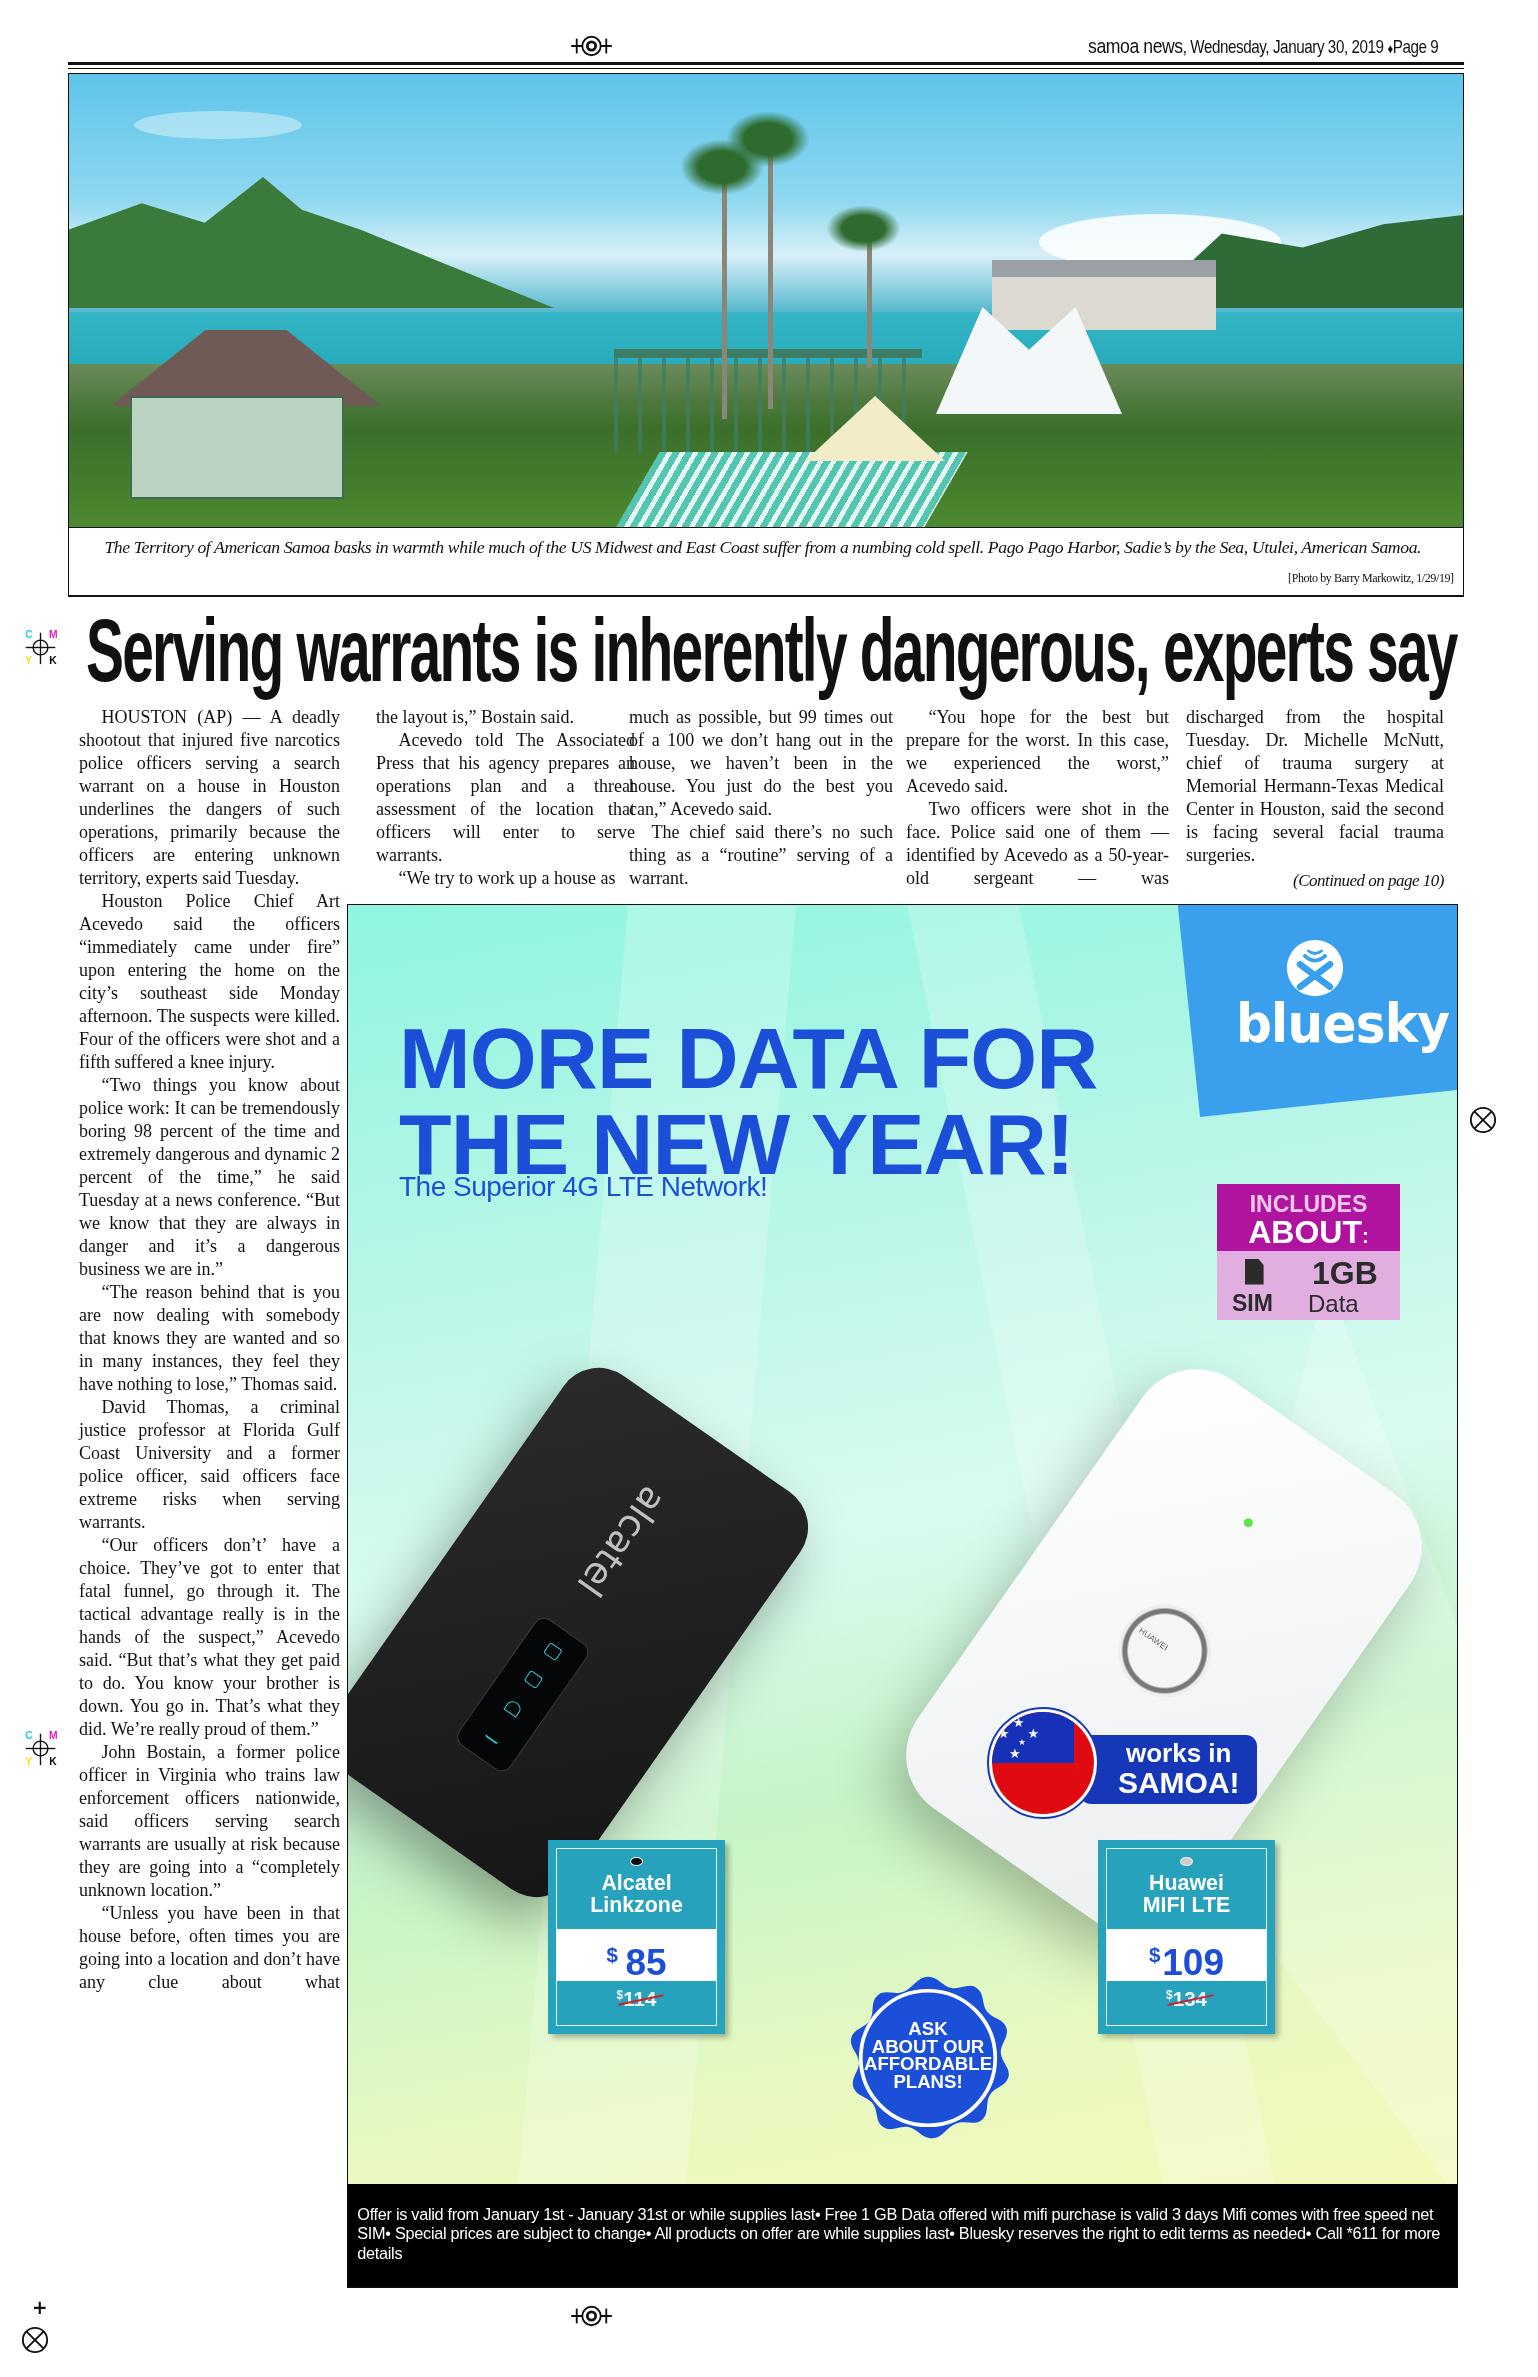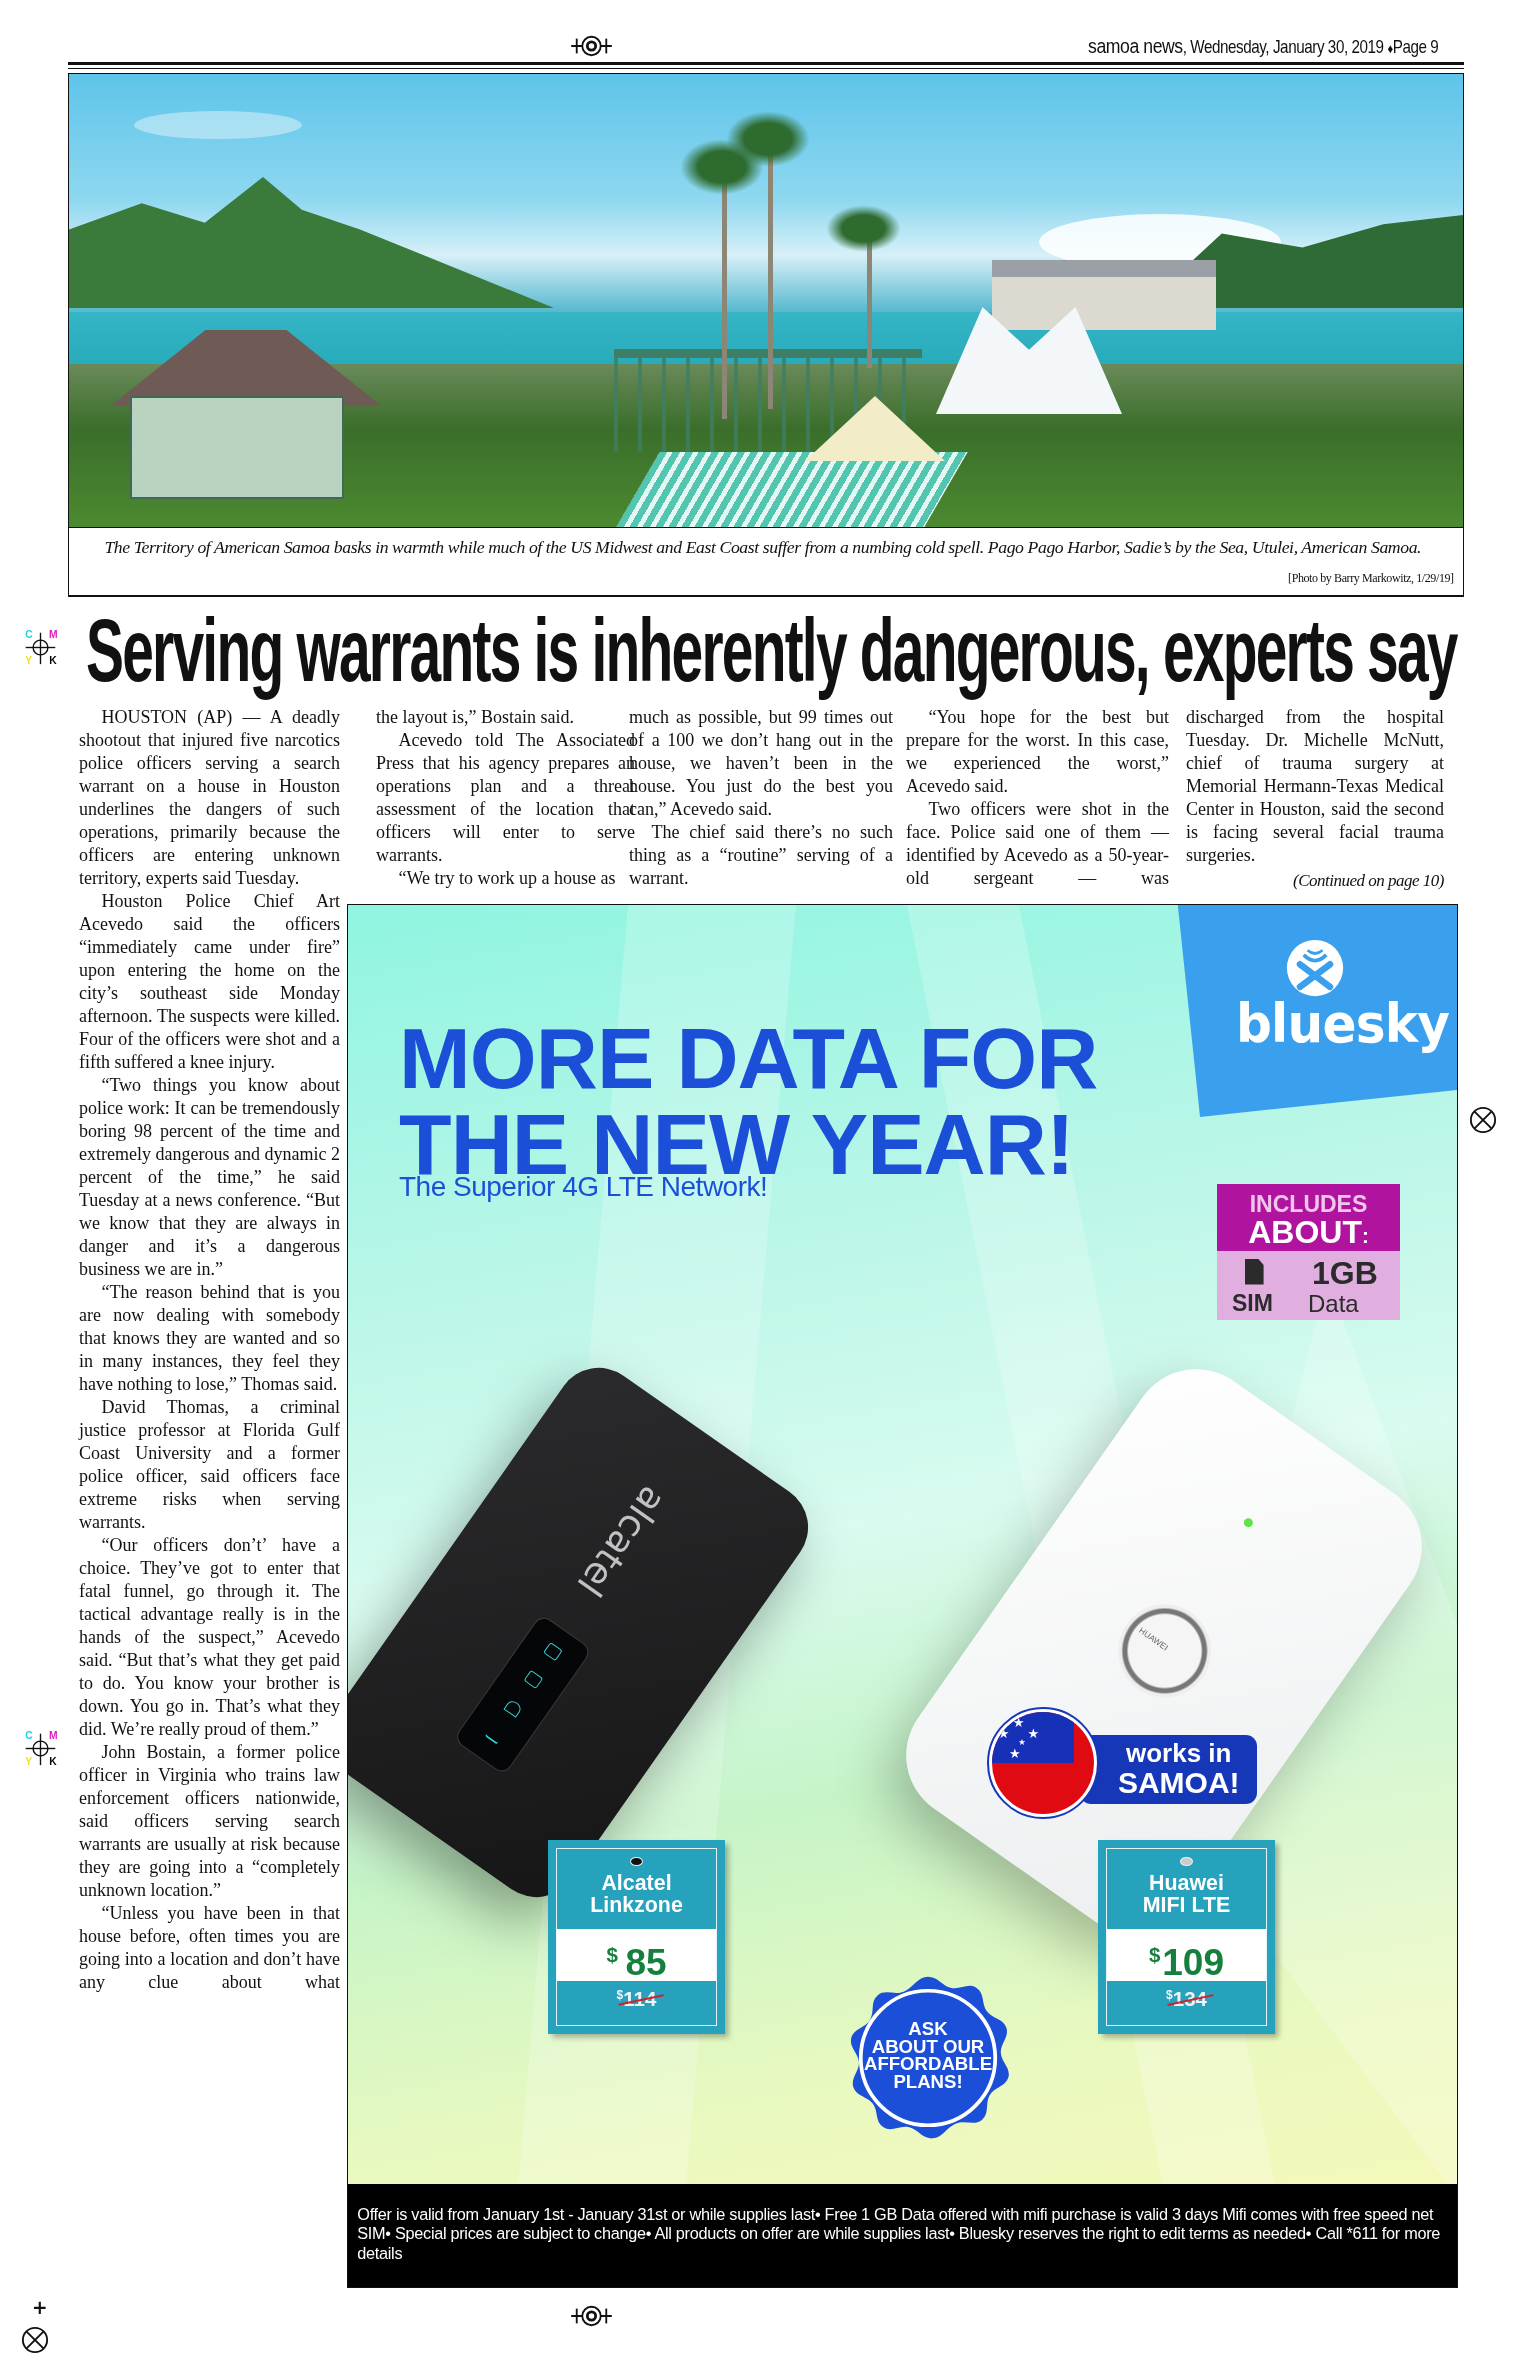--- a/index.html
+++ b/index.html
@@ -87,21 +87,21 @@
   .ad .huawei { position: absolute; left: 653px; top: 485px; width: 326px; height: 522px; background: linear-gradient(135deg, #ffffff, #eceeef); border-radius: 65px; transform: rotate(35deg); box-shadow: 0 28px 56px rgba(0,0,0,.25); }
   .ad .huawei .btn { position: absolute; left: 117px; top: 214px; width: 93px; height: 93px; border-radius: 50%; background: radial-gradient(circle, #f5f5f5 0 55%, #777 58% 63%, #eee 66%); }
   .ad .huawei .btn-label { position: absolute; left: 131px; top: 252px; font-family: "Liberation Sans", sans-serif; font-size: 8.4px; color: #666; }
   .ad .huawei .green { position: absolute; left: 154px; top: 103px; width: 9.3px; height: 9.3px; border-radius: 50%; background: #5fe24a; }
 
   
   .tag { position: absolute; width: 177px; height: 194px; background: #26a2bd; box-shadow: 3.7px 3.7px 5.6px rgba(0,0,0,.3); padding: 8.4px; }
   .tag .inner { width: 100%; height: 100%; border: 1.9px solid #e4f4f8; position: relative; }
   .tag .hole { position: absolute; left: 50%; top: 7.5px; width: 13px; height: 9.3px; margin-left: -6.5px; border-radius: 50%; background: #111; border: 1.9px solid #eee; }
   .tag .name { position: absolute; top: 22.4px; left: 0; right: 0; text-align: center; color: #fff; font-family: "Liberation Sans", sans-serif; font-weight: bold; font-size: 21.4px; line-height: 22.4px; }
-  .tag .price-box { position: absolute; top: 80px; left: 0; right: 0; height: 52px; background: #ffffff; text-align: center; font-family: "Liberation Sans", sans-serif; font-weight: 900; color: #15803d; font-size: 37px; line-height: 52px; }
+  .tag .price-box { position: absolute; top: 80px; left: 0; right: 0; height: 52px; background: #ffffff; text-align: center; font-family: "Liberation Sans", sans-serif; font-weight: 900; color: #1d4ed8; font-size: 37px; line-height: 52px; }
   .tag .price-box .dollar { font-size: 20.5px; vertical-align: 13px; margin-right: 7.5px; }
   .tag .old { position: absolute; top: 138px; left: 0; right: 0; text-align: center; color: #f0f4f6; font-family: "Liberation Sans", sans-serif; font-weight: bold; font-size: 20.5px; }
   .tag .old .strike { position: relative; }
   .tag .old .strike::after { content: ""; position: absolute; left: -5.6px; right: -7.5px; top: 50%; height: 1.9px; background: #d0202a; transform: rotate(-12deg); }
   .tag .old .dollar-s { font-size: 12px; vertical-align: 7.5px; }
 
   
   .samoa { position: absolute; left: 639px; top: 802px; width: 280px; height: 121px; }
   .samoa .pill { position: absolute; left: 93px; top: 28px; width: 177px; height: 69px; background: #1537b8; border-radius: 11.2px; color: #fff; font-family: "Liberation Sans", sans-serif; font-weight: bold; text-align: center; padding-top: 3.7px; }
   .samoa .pill .l1 { font-size: 26px; line-height: 28px; }

